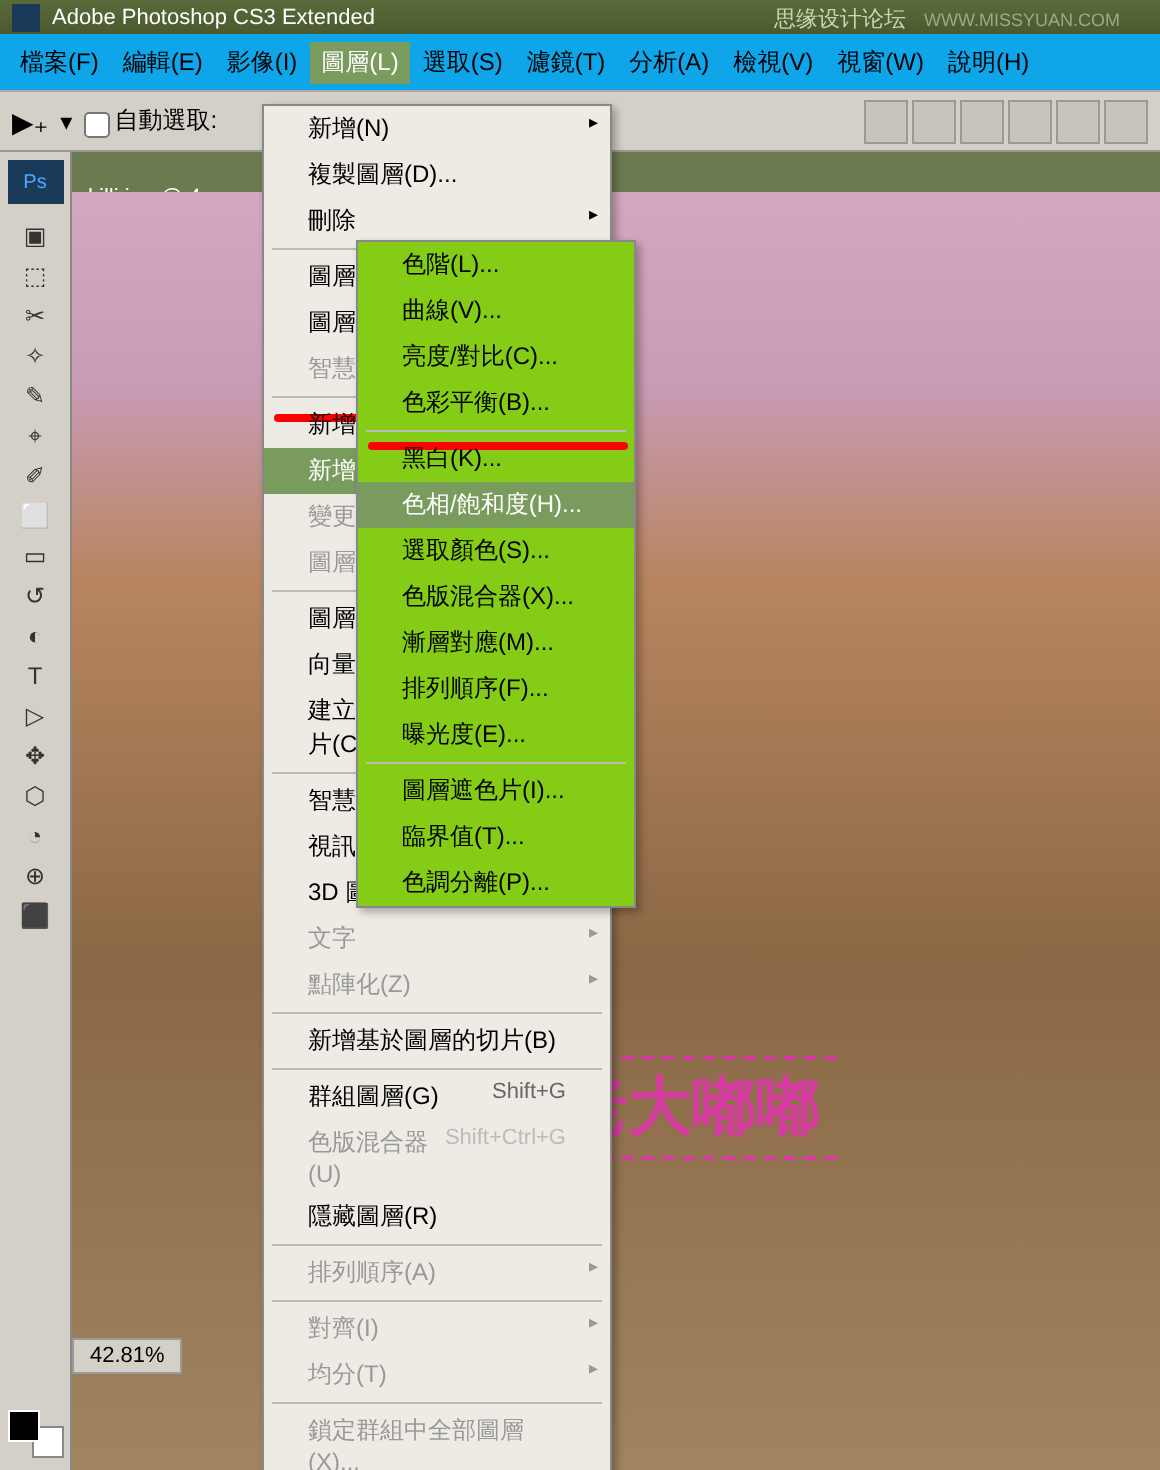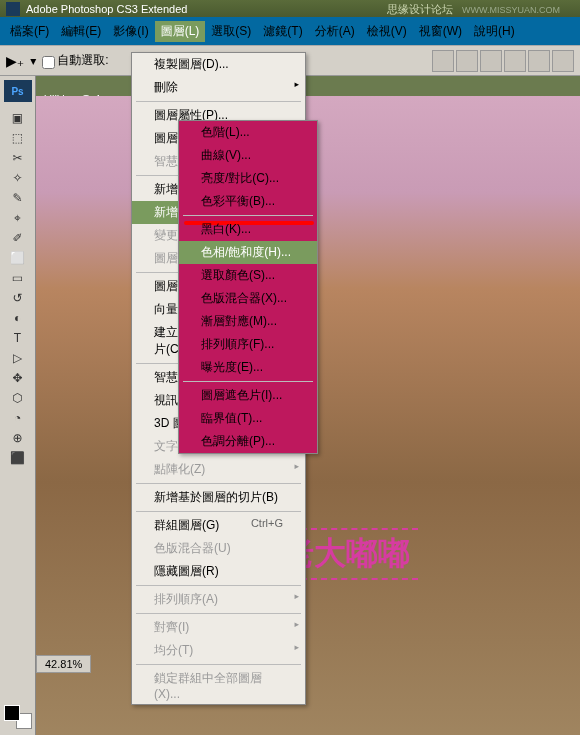--- a/index.html
+++ b/index.html
@@ -1,46 +1,46 @@
 <!DOCTYPE html>
 <html><head>
 <meta charset="utf-8">
 <style>
 * { margin: 0; padding: 0; box-sizing: border-box; font-family: "Microsoft YaHei", Arial, sans-serif; }
 body { width: 580px; height: 735px; background: #fff; overflow: hidden; position: relative; }
 .titlebar { background: linear-gradient(#5a6b3a, #4a5a2f); color: #fff; height: 17px; display: flex; align-items: center; padding: 0 6px; font-size: 11px; }
 .titlebar .icon { width: 14px; height: 14px; background: #1a3a5a; margin-right: 6px; display: inline-block; }
 .watermark { position: absolute; right: 20px; top: 2px; color: #cbd5b0; font-size: 11px; }
 .watermark .url { color: #9aa889; font-size: 9px; margin-left: 6px; }
-.menubar { background: #0369a1; height: 20px; display: flex; align-items: center; padding: 14px 4px; font-size: 12px; border-bottom: 1px solid #aaa; }
+.menubar { background: #0ea5e9; height: 20px; display: flex; align-items: center; padding: 14px 4px; font-size: 12px; border-bottom: 1px solid #aaa; }
 .menubar-item { padding: 2px 6px; cursor: pointer; }
 .menubar-item.active { background: #7a9b5e; color: #fff; }
 .toolbar { background: #d4d0c8; height: 30px; display: flex; align-items: center; padding: 0 6px; font-size: 12px; border-bottom: 1px solid #999; gap: 6px; }
 .toolbar .arrow { font-size: 14px; }
 .toolbar .checkbox { display: flex; align-items: flex-end; gap: 2px; }
 .workspace { display: flex; height: calc(100% - 72px); background: #6b7b4f; }
 .tools-left { width: 36px; background: #d4d0c8; border-right: 1px solid #888; display: flex; flex-direction: column; align-items: center; padding-top: 4px; gap: 2px; }
-.tool-ps { width: 28px; height: 22px; background: #1a3a5a; color: #4da6ff; font-size: 10px; font-weight: bold; display: flex; align-items: center; justify-content: center; margin-bottom: 4px; }
+.tool-ps { width: 28px; height: 22px; background: #1a3a5a; color: #4da6ff; font-size: 10px; font-weight: normal; display: flex; align-items: center; justify-content: center; margin-bottom: 4px; }
 .tool-btn { width: 22px; height: 20px; background: #d4d0c8; border: 1px solid #d4d0c8; display: flex; align-items: center; justify-content: center; font-size: 12px; cursor: pointer; color: #333; }
 .canvas-area { flex: 1; position: relative; }
 .doc-tab { background: #6b7b4f; color: #fff; font-size: 11px; padding: 17px 8px; display: inline-block; }
 .canvas { position: absolute; top: 20px; left: 0; right: 0; bottom: 0; background: linear-gradient(180deg, #d4a8c0 0%, #c99bb5 15%, #b88560 30%, #8b6845 60%, #a08560 100%); }
 .dropdown { position: absolute; top: 52px; left: 131px; width: 175px; background: #eeebe5; border: 1px solid #888; box-shadow: 2px 2px 4px rgba(0,0,0,0.3); font-size: 12px; z-index: 100; }
 .dropdown-item { padding: 3px 22px 3px 22px; display: flex; justify-content: space-between; cursor: pointer; position: relative; }
 .dropdown-item.has-sub::after { content: "▸"; position: absolute; right: 6px; font-size: 9px; }
 .dropdown-item.highlighted { background: #7a9b5e; color: #fff; }
 .dropdown-item.disabled { color: #999; }
 .dropdown-sep { height: 1px; background: #bbb; margin: 2px 4px; }
 .shortcut { color: #666; font-size: 11px; }
 .dropdown-item.disabled .shortcut { color: #bbb; }
 .red-underline { position: absolute; height: 4px; background: #ff0000; border-radius: 2px; }
 .ru1 { top: 154px; left: 5px; width: 168px; }
-.submenu { position: absolute; top: 120px; left: 178px; width: 140px; background: #be185d; border: 1px solid #888; box-shadow: 2px 2px 4px rgba(0,0,0,0.3); font-size: 12px; z-index: 101; }
+.submenu { position: absolute; top: 120px; left: 178px; width: 140px; background: #84cc16; border: 1px solid #888; box-shadow: 2px 2px 4px rgba(0,0,0,0.3); font-size: 12px; z-index: 101; }
 .sub-red { position: absolute; height: 4px; background: #ff0000; border-radius: 2px; top: 100px; left: 5px; width: 130px; }
-.zoom-bar { position: absolute; bottom: 62px; left: 36px; background: #d4d0c8; padding: 2px 8px; font-size: 11px; border: 1px solid #999; }
+.zoom-bar { position: absolute; bottom: 48px; left: 36px; background: #d4d0c8; padding: 2px 8px; font-size: 11px; border: 1px solid #999; }
 .swatches { position: absolute; bottom: 6px; left: 4px; display: flex; flex-direction: column; gap: 2px; }
 .swatch-pair { position: relative; width: 28px; height: 24px; }
 .swatch-fg { position: absolute; width: 16px; height: 16px; background: #000; border: 1px solid #fff; top: 0; left: 0; }
 .swatch-bg { position: absolute; width: 16px; height: 16px; background: #fff; border: 1px solid #888; bottom: 0; right: 0; }
 .overlay-text { position: absolute; top: 490px; left: 210px; z-index: 50; }
 .overlay-text .deco { color: #d63ca0; font-size: 18px; }
 .overlay-text .main { font-size: 32px; color: #d63ca0; font-weight: bold; border-top: 2px dashed #d63ca0; border-bottom: 2px dashed #d63ca0; padding: 2px 8px; display: inline-block; }
 .overlay-text .hearts { color: #d63ca0; font-size: 14px; }
 .toolbar-icons { display: flex; gap: 2px; margin-left: auto; }
 .tb-icon { width: 22px; height: 22px; background: #c8c4bc; border: 1px solid #999; display: inline-block; }
@@ -118,20 +118,23 @@
     </div>
   </div>
   <div class="canvas-area">
     <div class="doc-tab">kjlli.jpg @ 4</div>
     <div class="canvas"></div>
   </div>
 </div>
 
 <div class="dropdown" id="dropdown">
   <div class="red-underline ru1"></div>
+<div class="dropdown-item has-sub">
+      <span>新增(N)</span>
+    </div>
     <div class="dropdown-item">
       <span>複製圖層(D)...</span>
     </div>
     <div class="dropdown-item has-sub">
       <span>刪除</span>
     </div>
     <div class="dropdown-sep"></div>
     <div class="dropdown-item">
       <span>圖層屬性(P)...</span>
     </div>
@@ -181,24 +184,25 @@
     <div class="dropdown-item has-sub disabled">
       <span>點陣化(Z)</span>
     </div>
     <div class="dropdown-sep"></div>
     <div class="dropdown-item">
       <span>新增基於圖層的切片(B)</span>
     </div>
     <div class="dropdown-sep"></div>
     <div class="dropdown-item">
       <span>群組圖層(G)</span>
-      <span class="shortcut">Ctrl+G</span>
+      <span class="shortcut">Shift+G</span>
     </div>
     <div class="dropdown-item disabled">
       <span>色版混合器(U)</span>
+      <span class="shortcut">Shift+Ctrl+G</span>
     </div>
     <div class="dropdown-item">
       <span>隱藏圖層(R)</span>
     </div>
     <div class="dropdown-sep"></div>
     <div class="dropdown-item has-sub disabled">
       <span>排列順序(A)</span>
     </div>
     <div class="dropdown-sep"></div>
     <div class="dropdown-item has-sub disabled">

